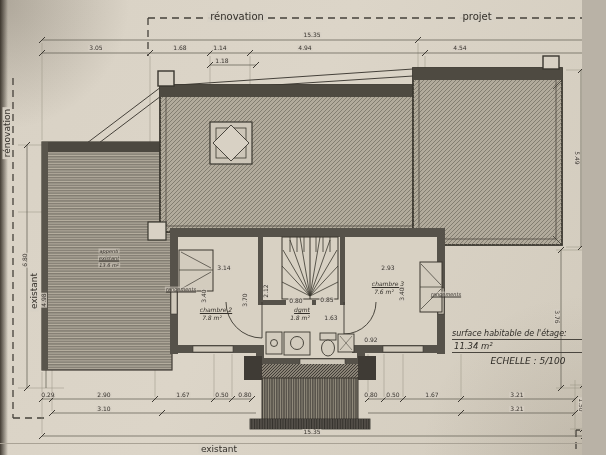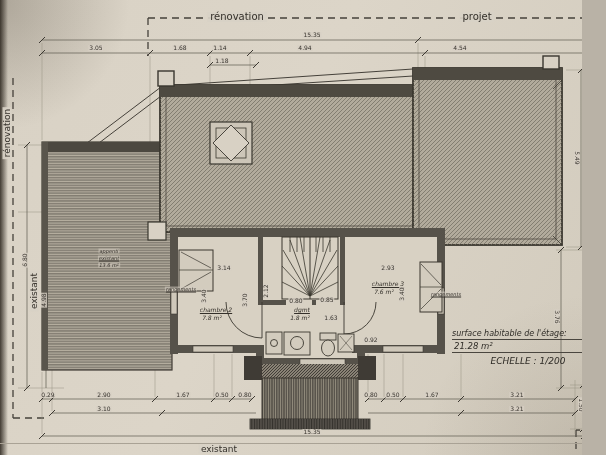--- a/index.html
+++ b/index.html
@@ -209,22 +209,22 @@
 <span class="lbl room" style="left:302px;top:310px;">dgmt</span>
 <span class="lbl area" style="left:300px;top:318px;">1.8 m²</span>
 <span class="lbl tiny" style="left:109px;top:251px;">appenti</span>
 <span class="lbl tiny tinyu" style="left:109px;top:258px;">existant</span>
 <span class="lbl tiny" style="left:109px;top:265px;">13.6 m²</span>
 <span class="lbl tiny tinyu" style="left:181px;top:289px;">rangements</span>
 <span class="lbl tiny tinyu" style="left:446px;top:294px;">rangements</span>
 
 <div id="titleblock">
   <span class="r1">surface habitable de l'étage:</span>
-  <span class="r2">21.28 m²</span>
-  <span class="r4">ECHELLE : 1/200</span>
+  <span class="r2">11.34 m²</span>
+  <span class="r4">ECHELLE : 5/100</span>
 </div>
 
 <div>
       <span class="dim" style="left: 312px; top: 35px; transform: translate(-50%, -50%);">15.35</span>
       <span class="dim" style="left: 96px; top: 48px; transform: translate(-50%, -50%);">3.05</span>
       <span class="dim" style="left: 180px; top: 48px; transform: translate(-50%, -50%);">1.68</span>
       <span class="dim" style="left: 220px; top: 48px; transform: translate(-50%, -50%);">1.14</span>
       <span class="dim" style="left: 222px; top: 61px; transform: translate(-50%, -50%);">1.18</span>
       <span class="dim" style="left: 305px; top: 48px; transform: translate(-50%, -50%);">4.94</span>
       <span class="dim" style="left: 460px; top: 48px; transform: translate(-50%, -50%);">4.54</span>

